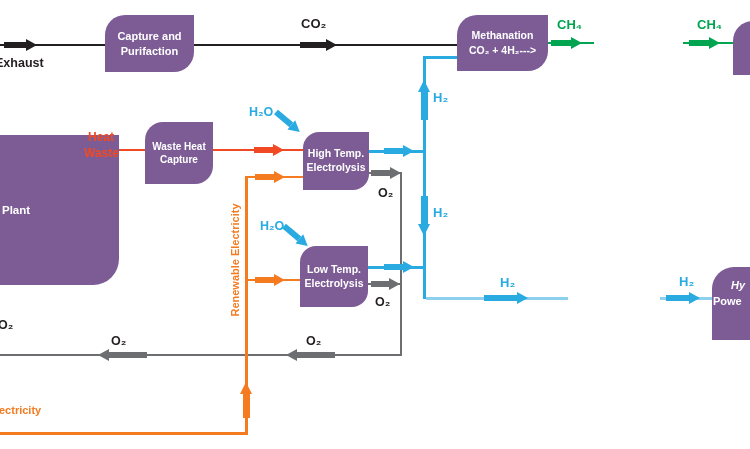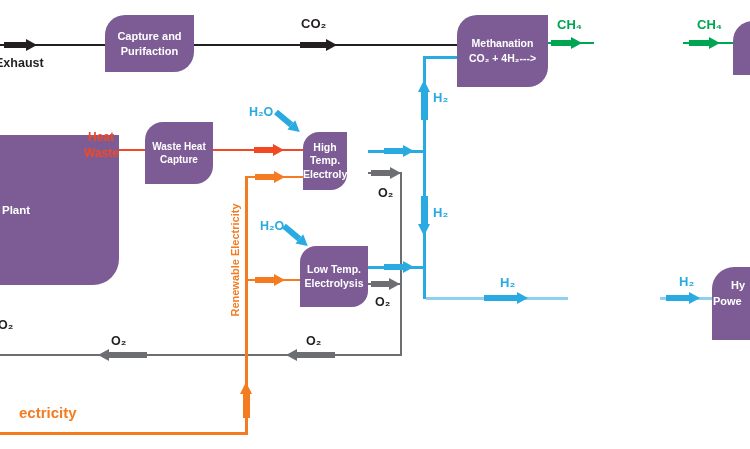--- a/index.html
+++ b/index.html
@@ -148,50 +148,50 @@
   <div class="arr c-red" style="left:254px;top:144px;">
     <i class="sh" style="width:19px;"></i>
       <i class="hd-r"></i>
     </div>
 
   <div class="box r-std" style="left:105px;top:15px;width:89px;height:57px;font-size:11px;">
     <span>Capture and</span>
     <span>Purifaction</span>
   </div>
 
-  <div class="box r-std" style="left:457px;top:15px;width:91px;height:72px;font-size:10.5px;line-height:1.45;">
+  <div class="box r-std" style="left:457px;top:15px;width:91px;height:56px;font-size:10.5px;line-height:1.45;">
     <span>Methanation</span>
     <span>CO₂ + 4H₂---&gt;</span>
   </div>
 
 
   <div class="box" style="left:733px;top:21px;width:50px;height:54px;border-radius:20px 0 0 0;"></div>
 
   <div class="box" style="left:-62px;top:135px;width:117px;height:150px;border-radius:0 0 26px 0;align-items:flex-start;padding-left:64px;box-sizing:content-box;font-size:11.5px;">
     <span>Plant</span>
   </div>
 
   <div class="box r-std" style="left:145px;top:122px;width:68px;height:62px;font-size:10px;border-radius:18px 0 18px 0;">
     <span>Waste Heat</span>
     <span>Capture</span>
   </div>
 
-  <div class="box" style="left:303px;top:132px;width:44px;height:58px;font-size:10.5px;border-radius:16px 0 16px 0;">
+  <div class="box" style="left:303px;top:132px;width:66px;height:58px;font-size:10.5px;border-radius:16px 0 16px 0;">
     <span>High Temp.</span>
     <span>Electrolysis</span>
   </div>
 
   <div class="box" style="left:300px;top:246px;width:68px;height:61px;font-size:10.5px;border-radius:16px 0 16px 0;">
     <span>Low Temp.</span>
     <span>Electrolysis</span>
   </div>
 
 
   <div class="box" style="left:712px;top:267px;width:60px;height:73px;border-radius:22px 0 0 0;display:block;font-size:11px;">
-    <span style="position:absolute;left:19px;top:11px;">Hy</span>
+    <span style="position:absolute;left:19px;top:11px;font-style:italic;">Hy</span>
     <span style="position:absolute;left:1px;top:27px;">Powe</span>
   </div>
 
   <span class="lbl c-black" style="left:-5px;top:56px;font-size:12.5px;">Exhaust</span>
   <span class="lbl c-black" style="left:301px;top:16px;font-size:13px;">CO₂</span>
   <span class="lbl c-green" style="left:557px;top:17px;font-size:13px;">CH₄</span>
   <span class="lbl c-green" style="left:697px;top:17px;font-size:13px;">CH₄</span>
 
   <span class="lbl c-blue" style="left:433px;top:90px;font-size:13px;">H₂</span>
   <span class="lbl c-blue" style="left:433px;top:205px;font-size:13px;">H₂</span>
@@ -204,15 +204,15 @@
   <span class="lbl c-red" style="left:88px;top:130px;font-size:12px;">Heat</span>
 
   <span class="lbl c-orange" style="left:176px;top:254px;width:118px;text-align:center;font-size:11px;transform:rotate(-90deg);transform-origin:center center;">Renewable Electricity</span>
 
   <span class="lbl c-black" style="left:378px;top:186px;font-size:12.5px;">O₂</span>
   <span class="lbl c-black" style="left:375px;top:295px;font-size:12.5px;">O₂</span>
   <span class="lbl c-black" style="left:306px;top:334px;font-size:12.5px;">O₂</span>
   <span class="lbl c-black" style="left:111px;top:334px;font-size:12.5px;">O₂</span>
   <span class="lbl c-black" style="left:-2px;top:318px;font-size:12.5px;">O₂</span>
 
-  <span class="lbl c-orange" style="left:-1px;top:404px;font-size:15px;margin-left:20px;">ectricity</span>
+  <span class="lbl c-orange" style="left:-1px;top:404px;font-size:11px;">ectricity</span>
 
 </div>
 
 </body></html>

